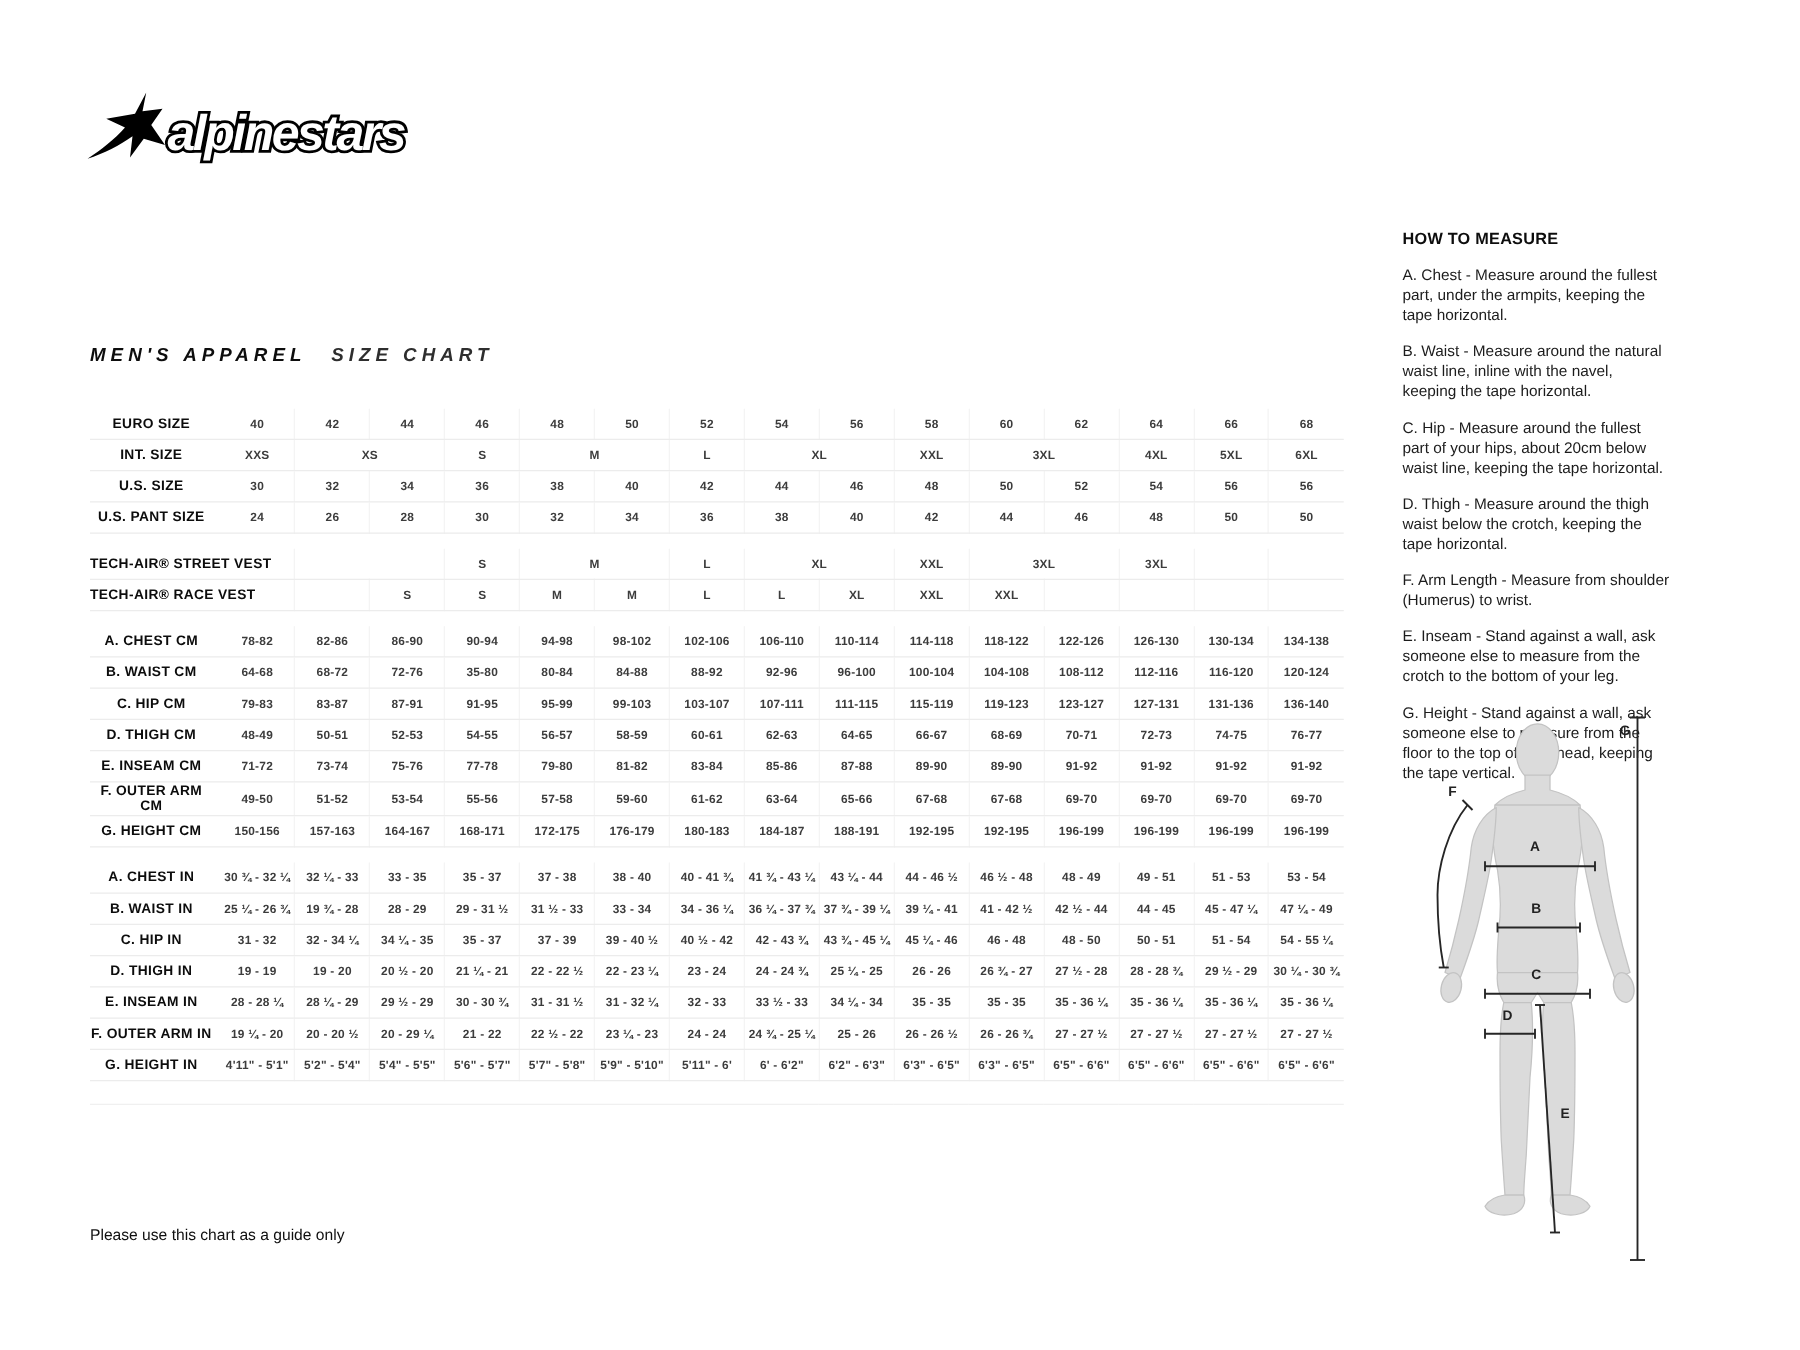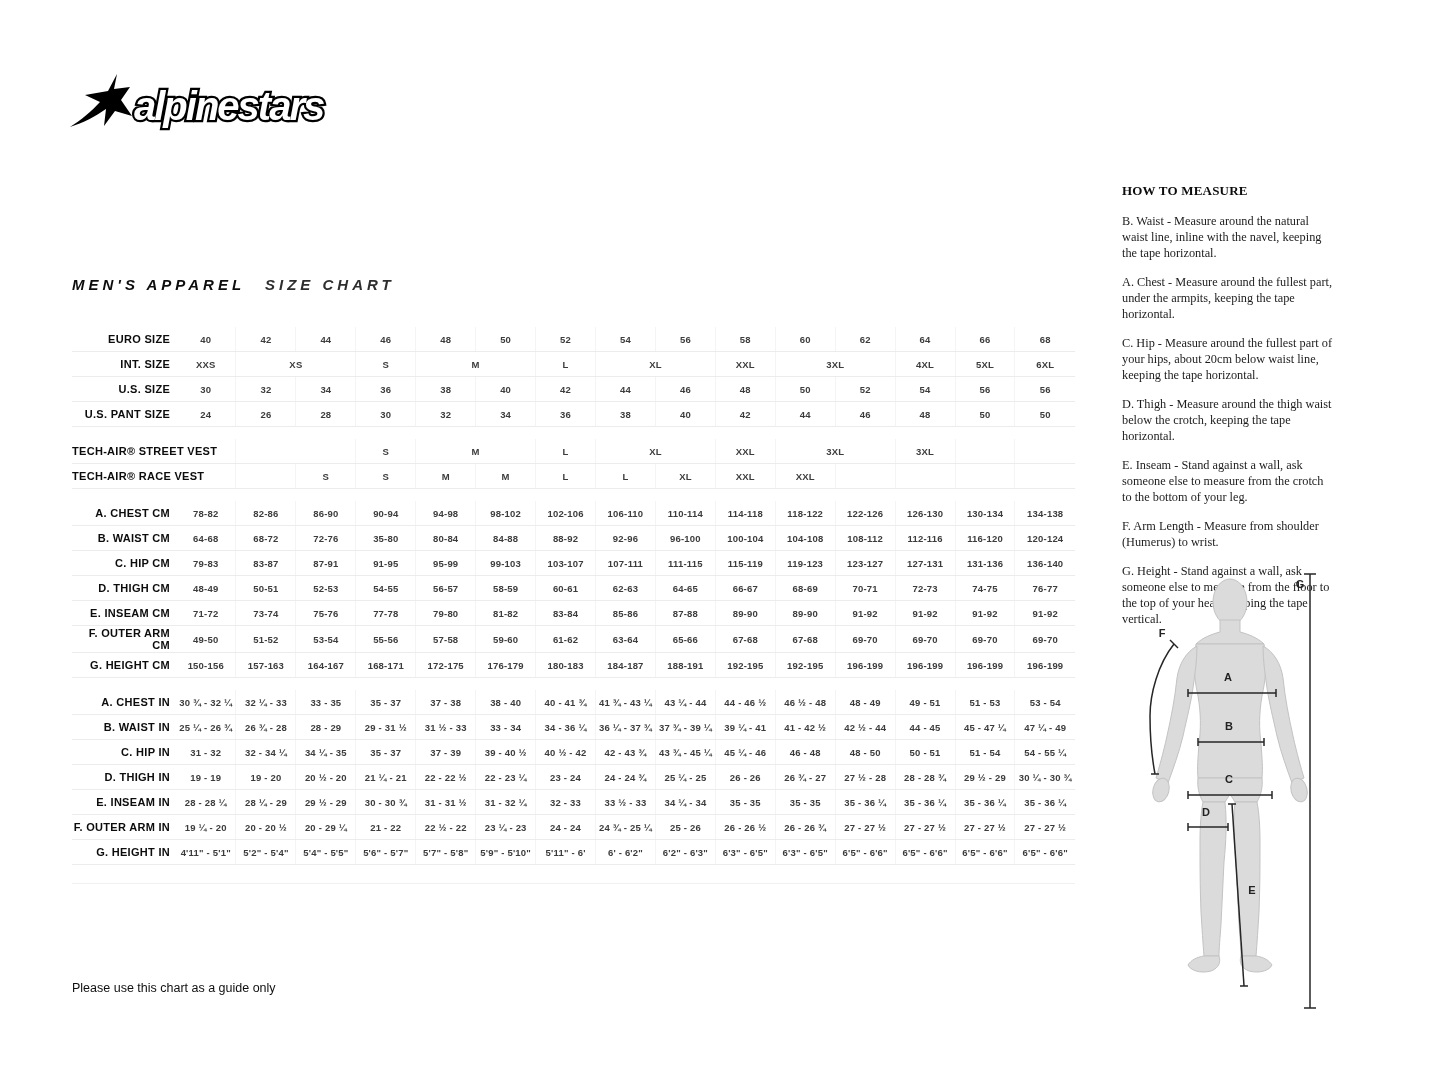--- a/index.html
+++ b/index.html
@@ -21,29 +21,29 @@
     border-collapse:collapse; table-layout:fixed;
   }
   .size-table td {
     height:22px; padding:0 2px; text-align:center;
     font-size:9.5px; font-weight:700; color:#3c3c3c; letter-spacing:0.2px;
     border-bottom:1px solid #ececec; border-right:1px solid #f4f4f4;
     white-space:nowrap; overflow:hidden;
   }
   .size-table td:last-child { border-right:none; }
   .size-table td.row-label {
-    text-align:right; font-size:11px; color:#0c0c0c; letter-spacing:0.3px;
+    text-align:center; font-size:11px; color:#0c0c0c; letter-spacing:0.3px;
     white-space:normal; line-height:1.1; padding:1px 6px 1px 0; border-right:none;
     overflow:visible;
   }
   .size-table tr.wide td.row-label { white-space:nowrap; }
   .size-table tr.spacer-row td { height:12px; border-bottom:none; border-right:none; }
   .size-table tr.end-row td { height:18px; border-right:none; border-bottom:1px solid #f0f0f0; }
 
-  .measure-panel { position:absolute; left:1122px; top:183px; width:214px;font-family:Liberation Serif, serif; }
+  .measure-panel { position:absolute; left:1122px; top:183px; width:214px; }
   .measure-panel h2 { margin:0 0 15px 0; font-size:13px; font-weight:700; color:#0d0d0d; letter-spacing:0.2px; }
   .measure-panel p { margin:0 0 13px 0; font-size:12.3px; line-height:1.3; color:#1c1c1c; }
 
   .figure { position:absolute; left:1140px; top:566px; width:300px; height:452px; }
   .figure svg text { font-family:"Liberation Sans", sans-serif; font-size:11px; font-weight:700; fill:#222; }
 
   .footer-note { position:absolute; left:72px; top:981px; font-size:12.5px; line-height:1.18; color:#0f0f0f; }
 </style>
 </head>
 <body>
@@ -315,21 +315,21 @@
         <td>44 - 46 ½</td>
         <td>46 ½ - 48</td>
         <td>48 - 49</td>
         <td>49 - 51</td>
         <td>51 - 53</td>
         <td>53 - 54</td>
       </tr>
       <tr>
         <td class="row-label">B. WAIST IN</td>
         <td>25 ¼ - 26 ¾</td>
-        <td>26 ¾ - 28</td>
+        <td>19 ¾ - 28</td>
         <td>28 - 29</td>
         <td>29 - 31 ½</td>
         <td>31 ½ - 33</td>
         <td>33 - 34</td>
         <td>34 - 36 ¼</td>
         <td>36 ¼ - 37 ¾</td>
         <td>37 ¾ - 39 ¼</td>
         <td>39 ¼ - 41</td>
         <td>41 - 42 ½</td>
         <td>42 ½ - 44</td>
@@ -429,26 +429,26 @@
       </tr>
       <tr class="end-row">
         <td colspan="16"></td>
       </tr>
     </tbody>
 </table>
 
 <aside class="measure-panel">
   <h2>HOW TO MEASURE</h2>
   <div>
+      <p>A. Chest - Measure around the fullest part, under the armpits, keeping the tape horizontal.</p>
       <p>B. Waist - Measure around the natural waist line, inline with the navel, keeping the tape horizontal.</p>
-      <p>A. Chest - Measure around the fullest part, under the armpits, keeping the tape horizontal.</p>
       <p>C. Hip - Measure around the fullest part of your hips, about 20cm below waist line, keeping the tape horizontal.</p>
       <p>D. Thigh - Measure around the thigh waist below the crotch, keeping the tape horizontal.</p>
+      <p>F. Arm Length - Measure from shoulder (Humerus) to wrist.</p>
       <p>E. Inseam - Stand against a wall, ask someone else to measure from the crotch to the bottom of your leg.</p>
-      <p>F. Arm Length - Measure from shoulder (Humerus) to wrist.</p>
       <p>G. Height - Stand against a wall, ask someone else to measure from the floor to the top of your head, keeping the tape vertical.</p>
     </div>
 </aside>
 
 <div class="figure">
   <svg viewBox="0 0 300 452" width="300" height="452">
     <g fill="#dbdbdb" stroke="#c3c3c3" stroke-width="1" stroke-linejoin="round">
       <ellipse cx="90" cy="36" rx="17" ry="23"></ellipse>
       <path d="M80 54 L100 54 L100 66 C108 68 118 72 124 78 L56 78 C62 72 72 68 80 66 Z"></path>
       <path d="M56 78 L124 78 C127 98 126 112 122 130 C119 148 119 162 121 178 C122 192 123 202 122 212 L58 212 C57 202 58 192 59 178 C61 162 61 148 58 130 C54 112 53 98 56 78 Z"></path>

